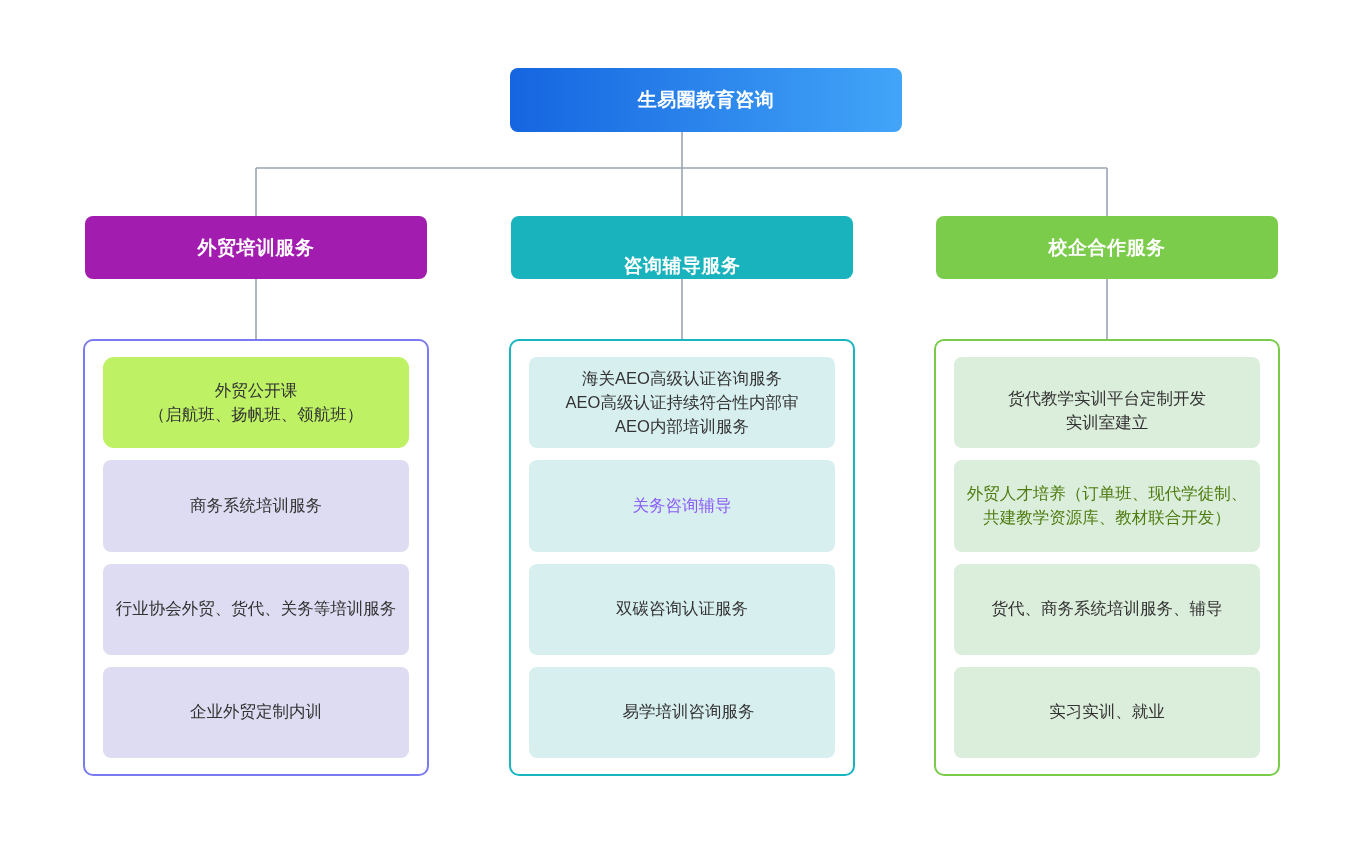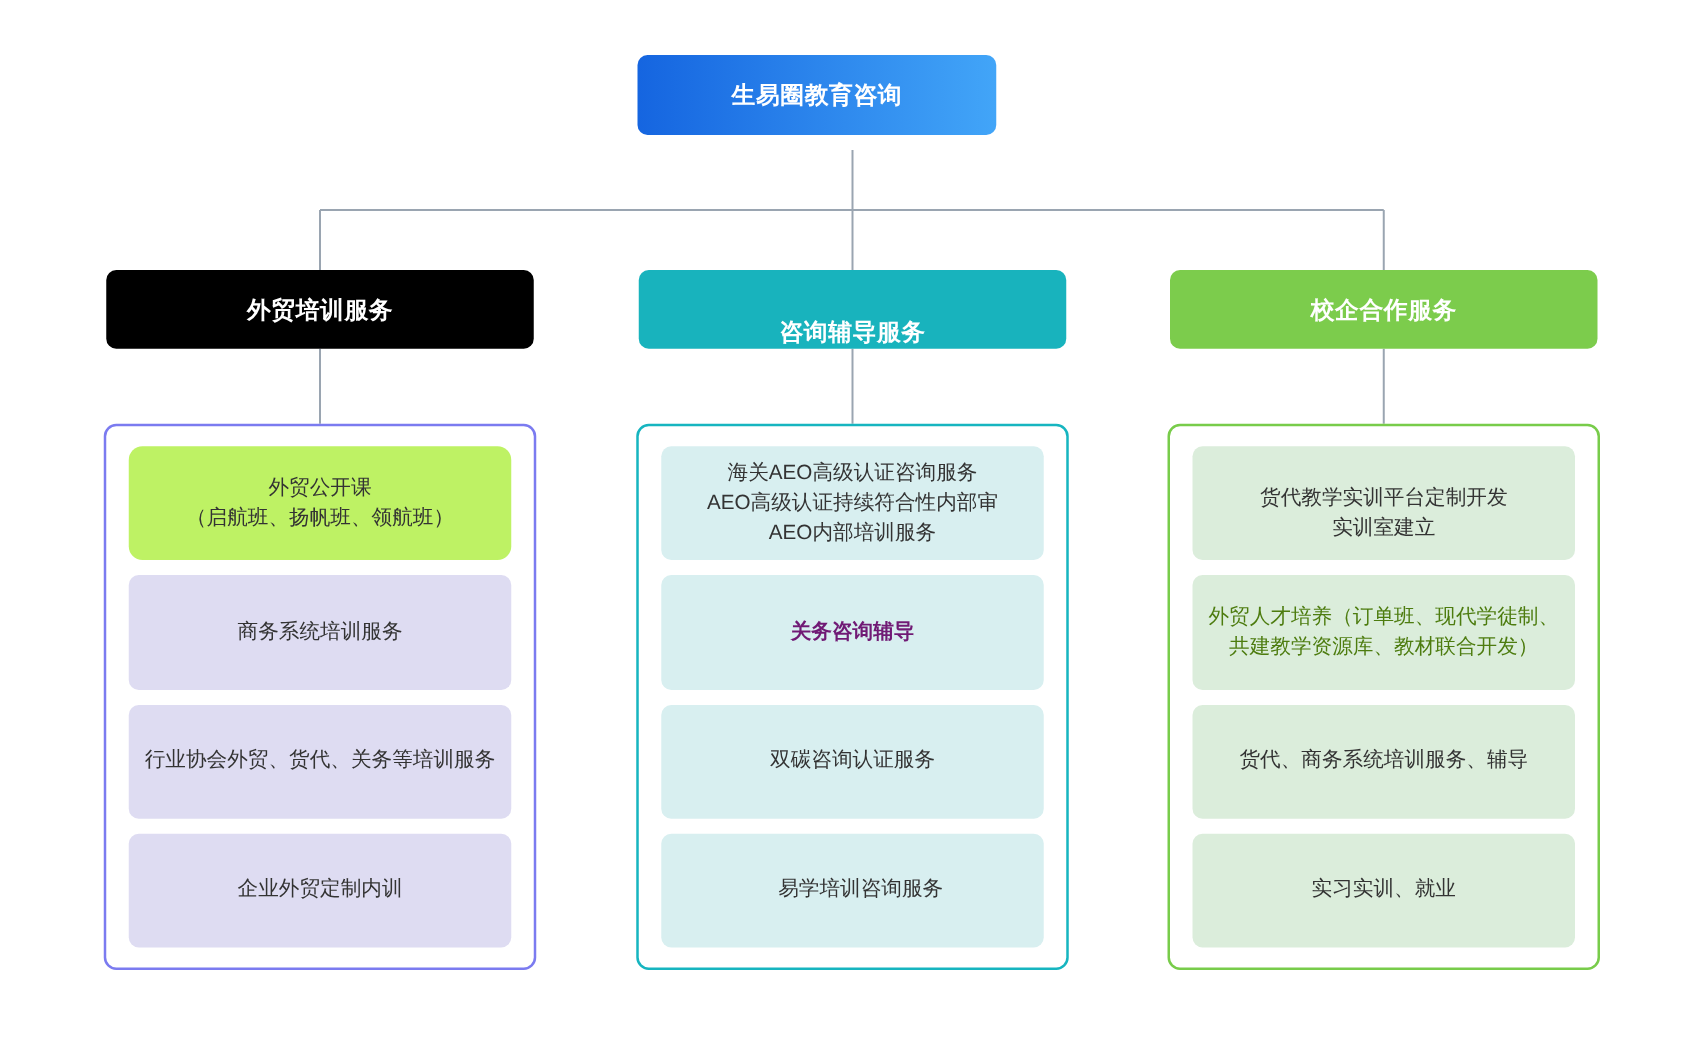--- a/index.html
+++ b/index.html
@@ -28,22 +28,22 @@
     left: 0; top: 0;
     width: 1360px;
     height: 844px;
     pointer-events: none;
   }
 
   
   .root-node {
     position: absolute;
     left: 510px;
-    top: 44px;
-    width: 287px;
+    top: 68px;
+    width: 392px;
     height: 64px;
     border-radius: 8px;
     display: flex;
     align-items: center;
     justify-content: center;
     box-sizing: border-box;
   }
   .root-node-label {
     color: #ffffff;
     font-size: 19px;
@@ -134,21 +134,21 @@
         <line x1="1107" y1="168" x2="1107" y2="216" stroke="#9aa5b1" stroke-width="1.6"></line>
         <line x1="1107" y1="279" x2="1107" y2="339" stroke="#9aa5b1" stroke-width="1.6"></line>
       </g>
   </svg>
 
   <div class="root-node" style="background: linear-gradient(90deg, rgb(21, 101, 224) 0%, rgb(66, 165, 248) 100%);">
     <span class="root-node-label" style="color: rgb(255, 255, 255);">生易圈教育咨询</span>
   </div>
 
   <div class="branch branch-col-0">
-    <div class="branch-header" style="background: #000000;">
+    <div class="branch-header" style="background: #a21caf;">
       <span class="branch-header-label">外贸培训服务</span>
     </div>
     <div class="branch-group" style="border-color: rgb(123, 123, 240);">
       <div class="item-card" style="background: #bef264; border-radius: 11px;">
         <span class="item-card-label" style="color: rgb(51, 51, 51);">外贸公开课
 （启航班、扬帆班、领航班）</span>
       </div>
       <div class="item-card" style="background: rgb(222, 220, 242);">
         <span class="item-card-label" style="color: rgb(51, 51, 51);">商务系统培训服务</span>
       </div>
@@ -165,21 +165,21 @@
     <div class="branch-header" style="background: rgb(24, 179, 189); align-items: flex-end;">
       <span class="branch-header-label">咨询辅导服务</span>
     </div>
     <div class="branch-group" style="border-color: rgb(22, 181, 192);">
       <div class="item-card" style="background: rgb(216, 239, 240);">
         <span class="item-card-label" style="color: rgb(51, 51, 51);">海关AEO高级认证咨询服务
 AEO高级认证持续符合性内部审
 AEO内部培训服务</span>
       </div>
       <div class="item-card" style="background: rgb(216, 239, 240);">
-        <span class="item-card-label" style="color: #701a75; font-weight: bold;">关务咨询辅导</span>
+        <span class="item-card-label" style="color: #8b5cf6;">关务咨询辅导</span>
       </div>
       <div class="item-card" style="background: rgb(216, 239, 240);">
         <span class="item-card-label" style="color: rgb(51, 51, 51);">双碳咨询认证服务</span>
       </div>
       <div class="item-card" style="background: rgb(216, 239, 240); padding-left: 23px;">
         <span class="item-card-label" style="color: rgb(51, 51, 51);">易学培训咨询服务</span>
       </div>
     </div>
   </div>
 

